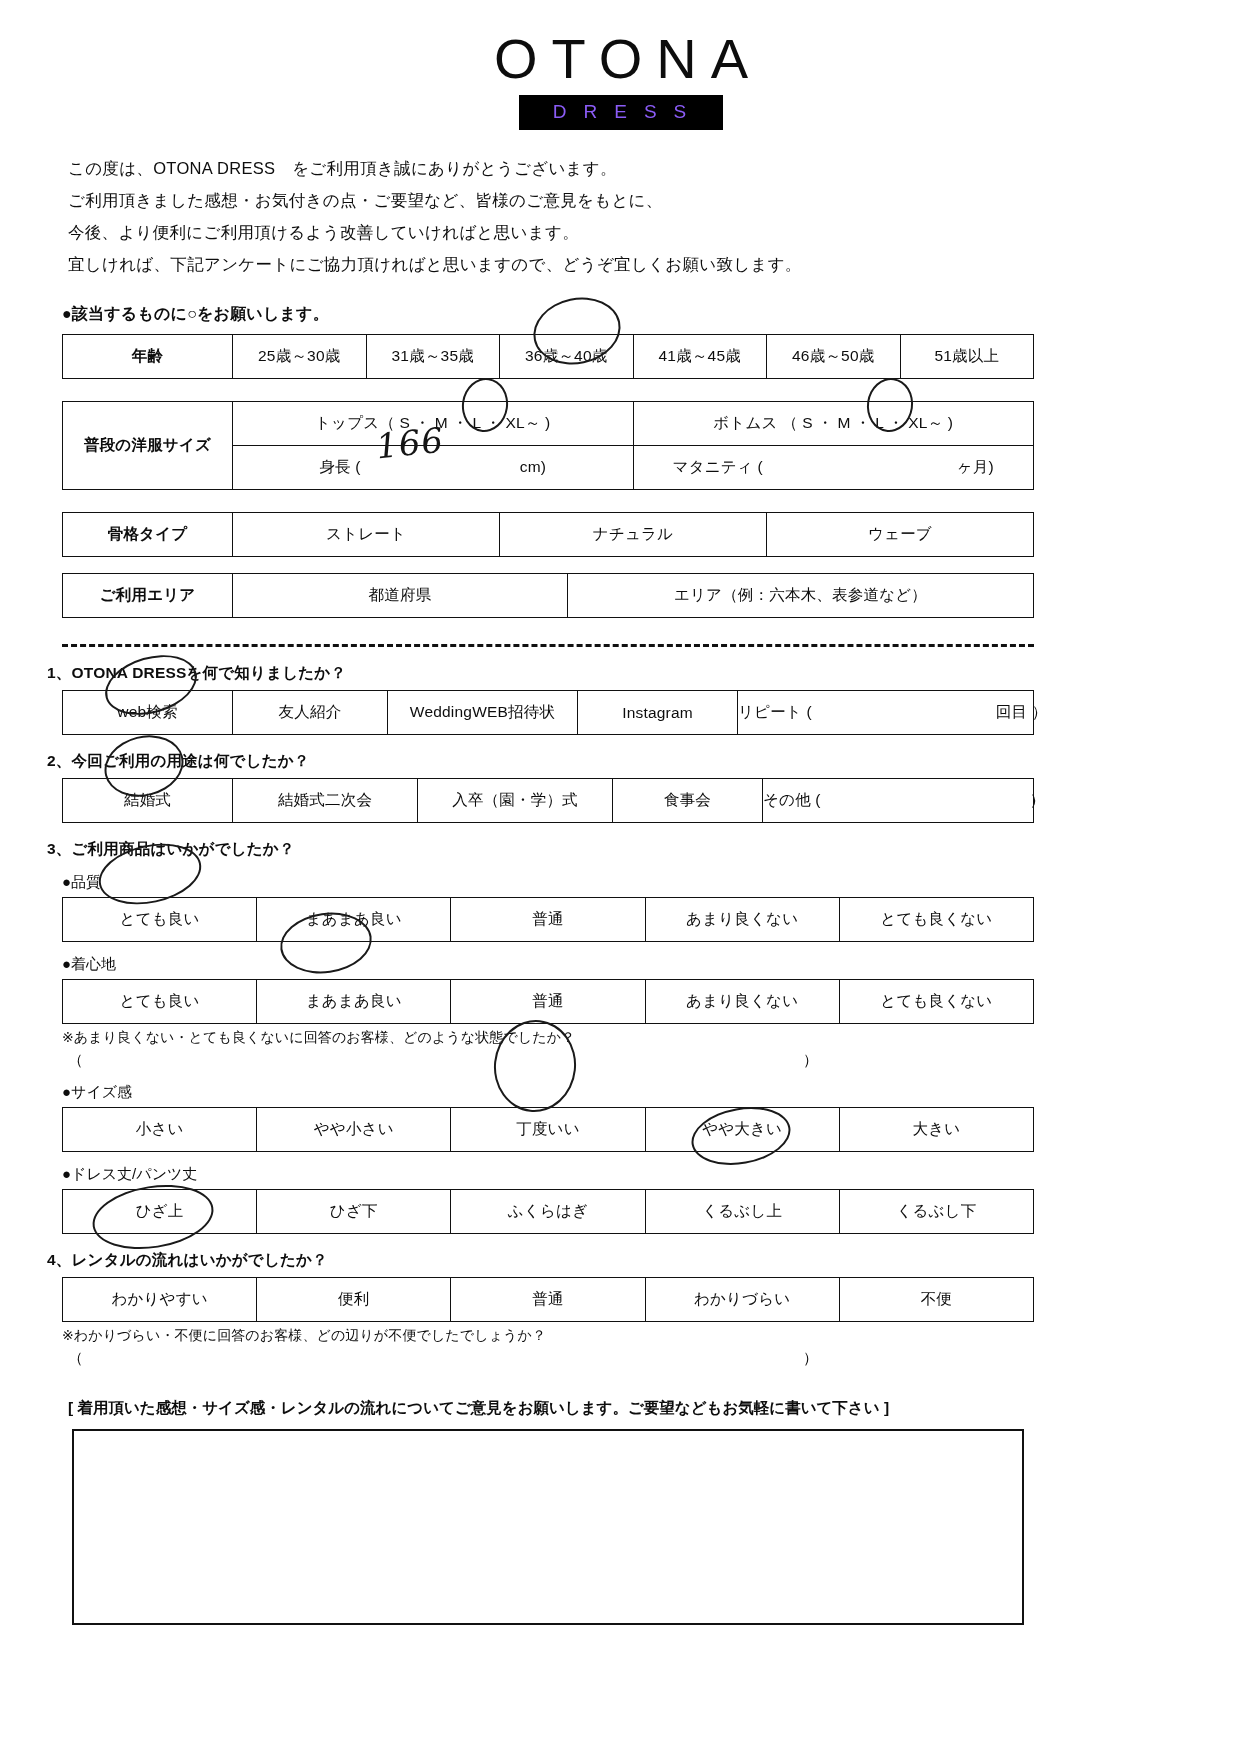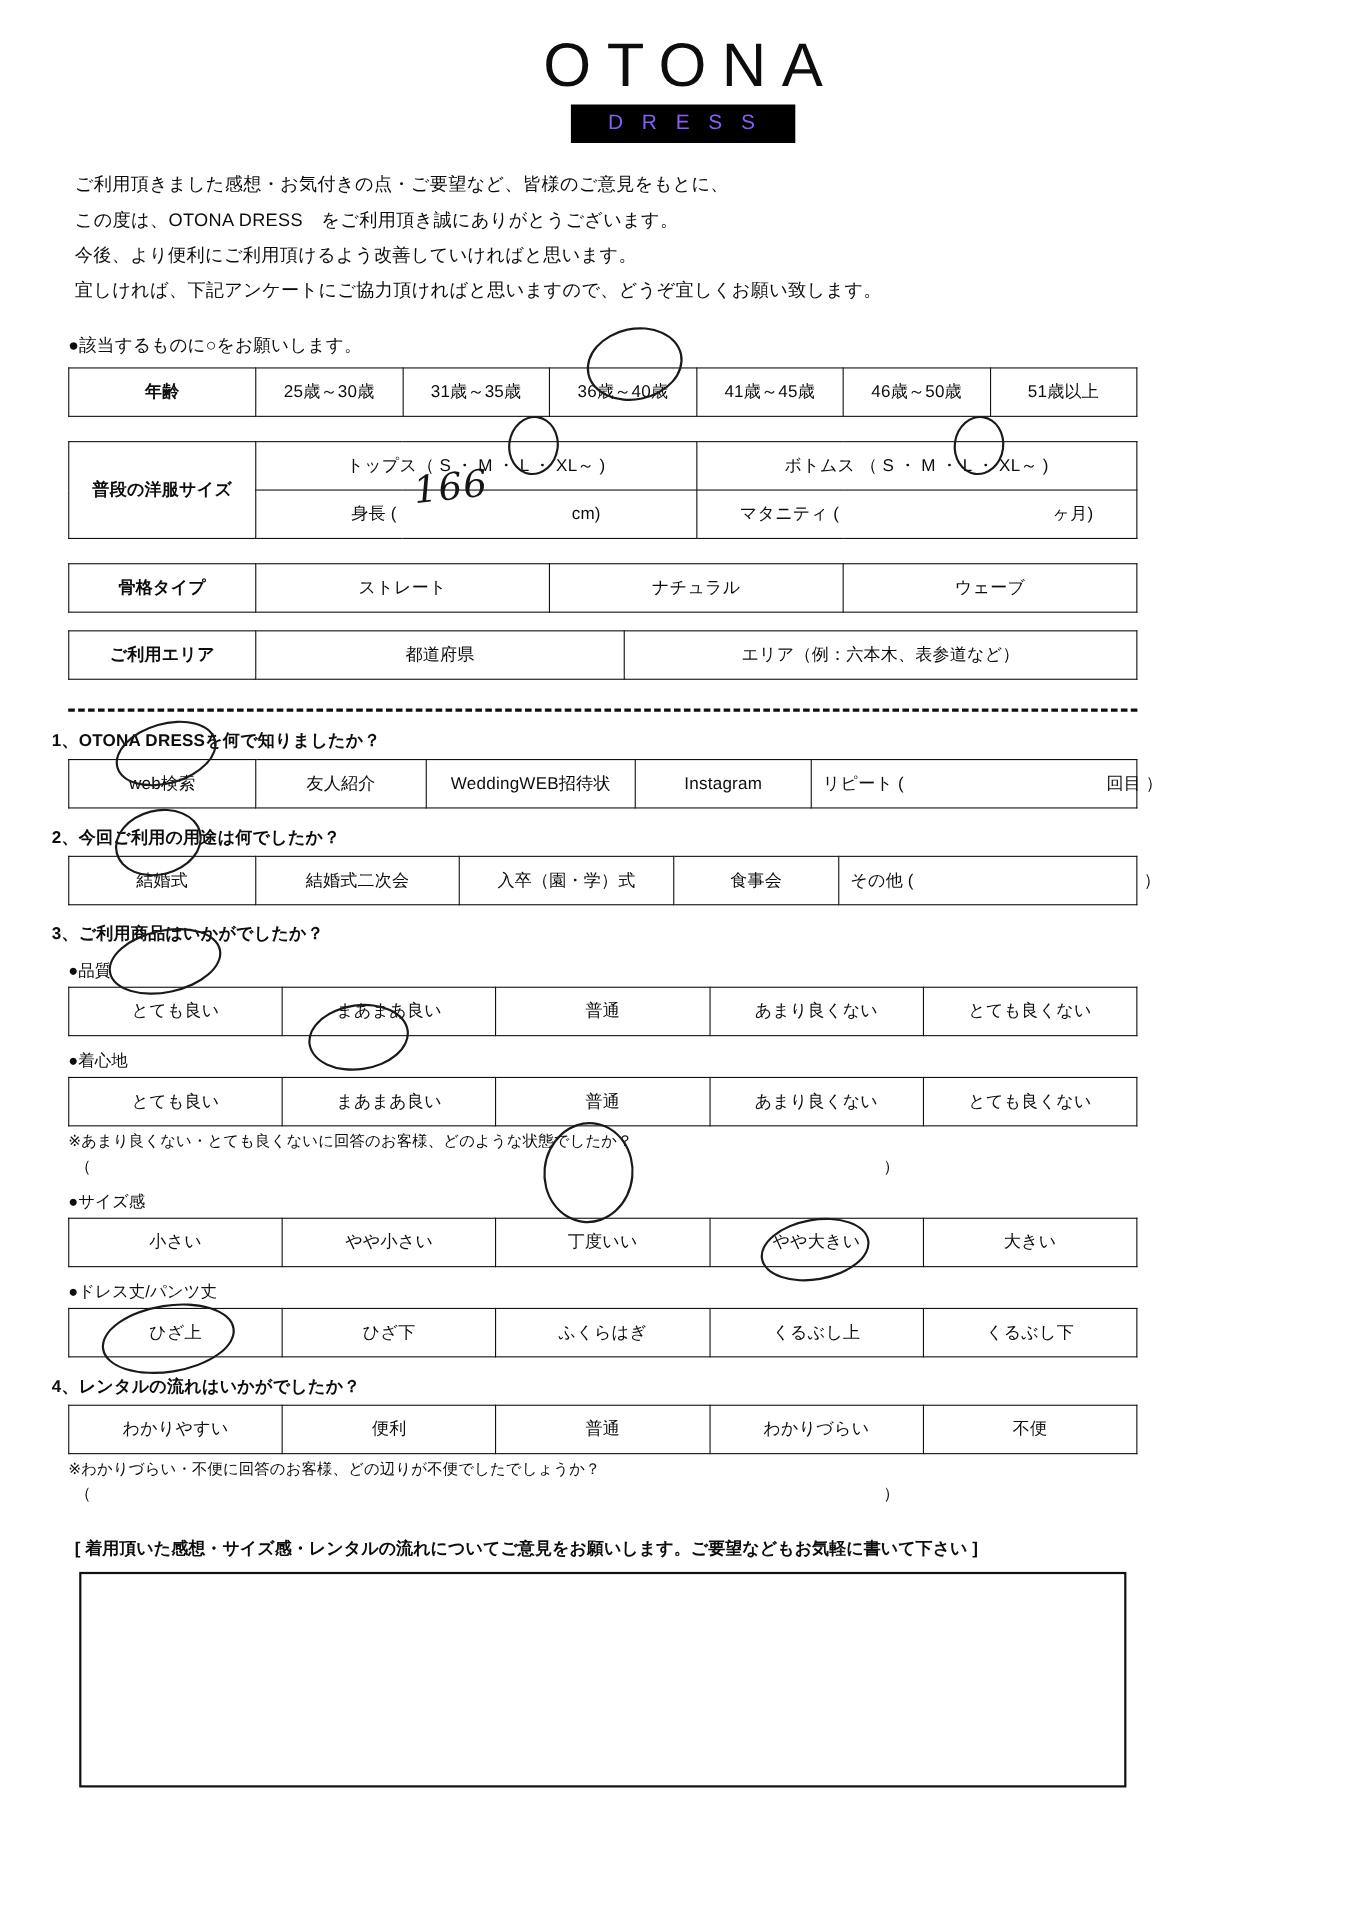--- a/index.html
+++ b/index.html
@@ -40,21 +40,21 @@
     font-size: 16.5px;
     line-height: 1.95;
     letter-spacing: 0.3px;
   }
   .intro div { white-space: nowrap; }
 
   
   .lead {
     margin: 24px 0 9px 62px;
     font-size: 16px;
-    font-weight: normal;
+    font-weight: bold;
     letter-spacing: 0.2px;
   }
   .qhead {
     margin: 16px 0 6px 47px;
     font-size: 15.5px;
     font-weight: bold;
     letter-spacing: 0.2px;
   }
   .subhead {
     margin: 13px 0 5px 62px;
@@ -78,21 +78,21 @@
   table.form {
     border-collapse: collapse;
     margin-left: 62px;
     width: 972px;
     table-layout: fixed;
   }
   table.form td {
     border: 1.6px solid #111;
     text-align: center;
     font-size: 15.5px;
-    padding: 11px 10px;
+    padding: 11px 0;
     letter-spacing: 0.2px;
     position: relative;
     white-space: nowrap;
   }
   td.lbl { font-weight: bold; font-size: 15.5px; }
   .gap-sm { height: 16px; }
   .gap-md { height: 22px; }
 
   .rowtall td { padding: 13px 2px; }
   .right-pad { text-align: right; padding-right: 26px; }
@@ -143,22 +143,22 @@
 <body>
 
 <div class="page">
 
   <div class="logo-wrap">
     <div class="logo-main">OTONA</div>
     <div class="logo-sub">DRESS</div>
   </div>
 
   <div class="intro">
+    <div>この度は、OTONA DRESS　をご利用頂き誠にありがとうございます。</div>
     <div>ご利用頂きました感想・お気付きの点・ご要望など、皆様のご意見をもとに、</div>
-    <div>この度は、OTONA DRESS　をご利用頂き誠にありがとうございます。</div>
     <div>今後、より便利にご利用頂けるよう改善していければと思います。</div>
     <div>宜しければ、下記アンケートにご協力頂ければと思いますので、どうぞ宜しくお願い致します。</div>
   </div>
 
   <div class="lead">●該当するものに○をお願いします。</div>
 
   <table class="form">
     <tbody>
         <tr>
       <td class="lbl" style="width:170px">年齢</td>

